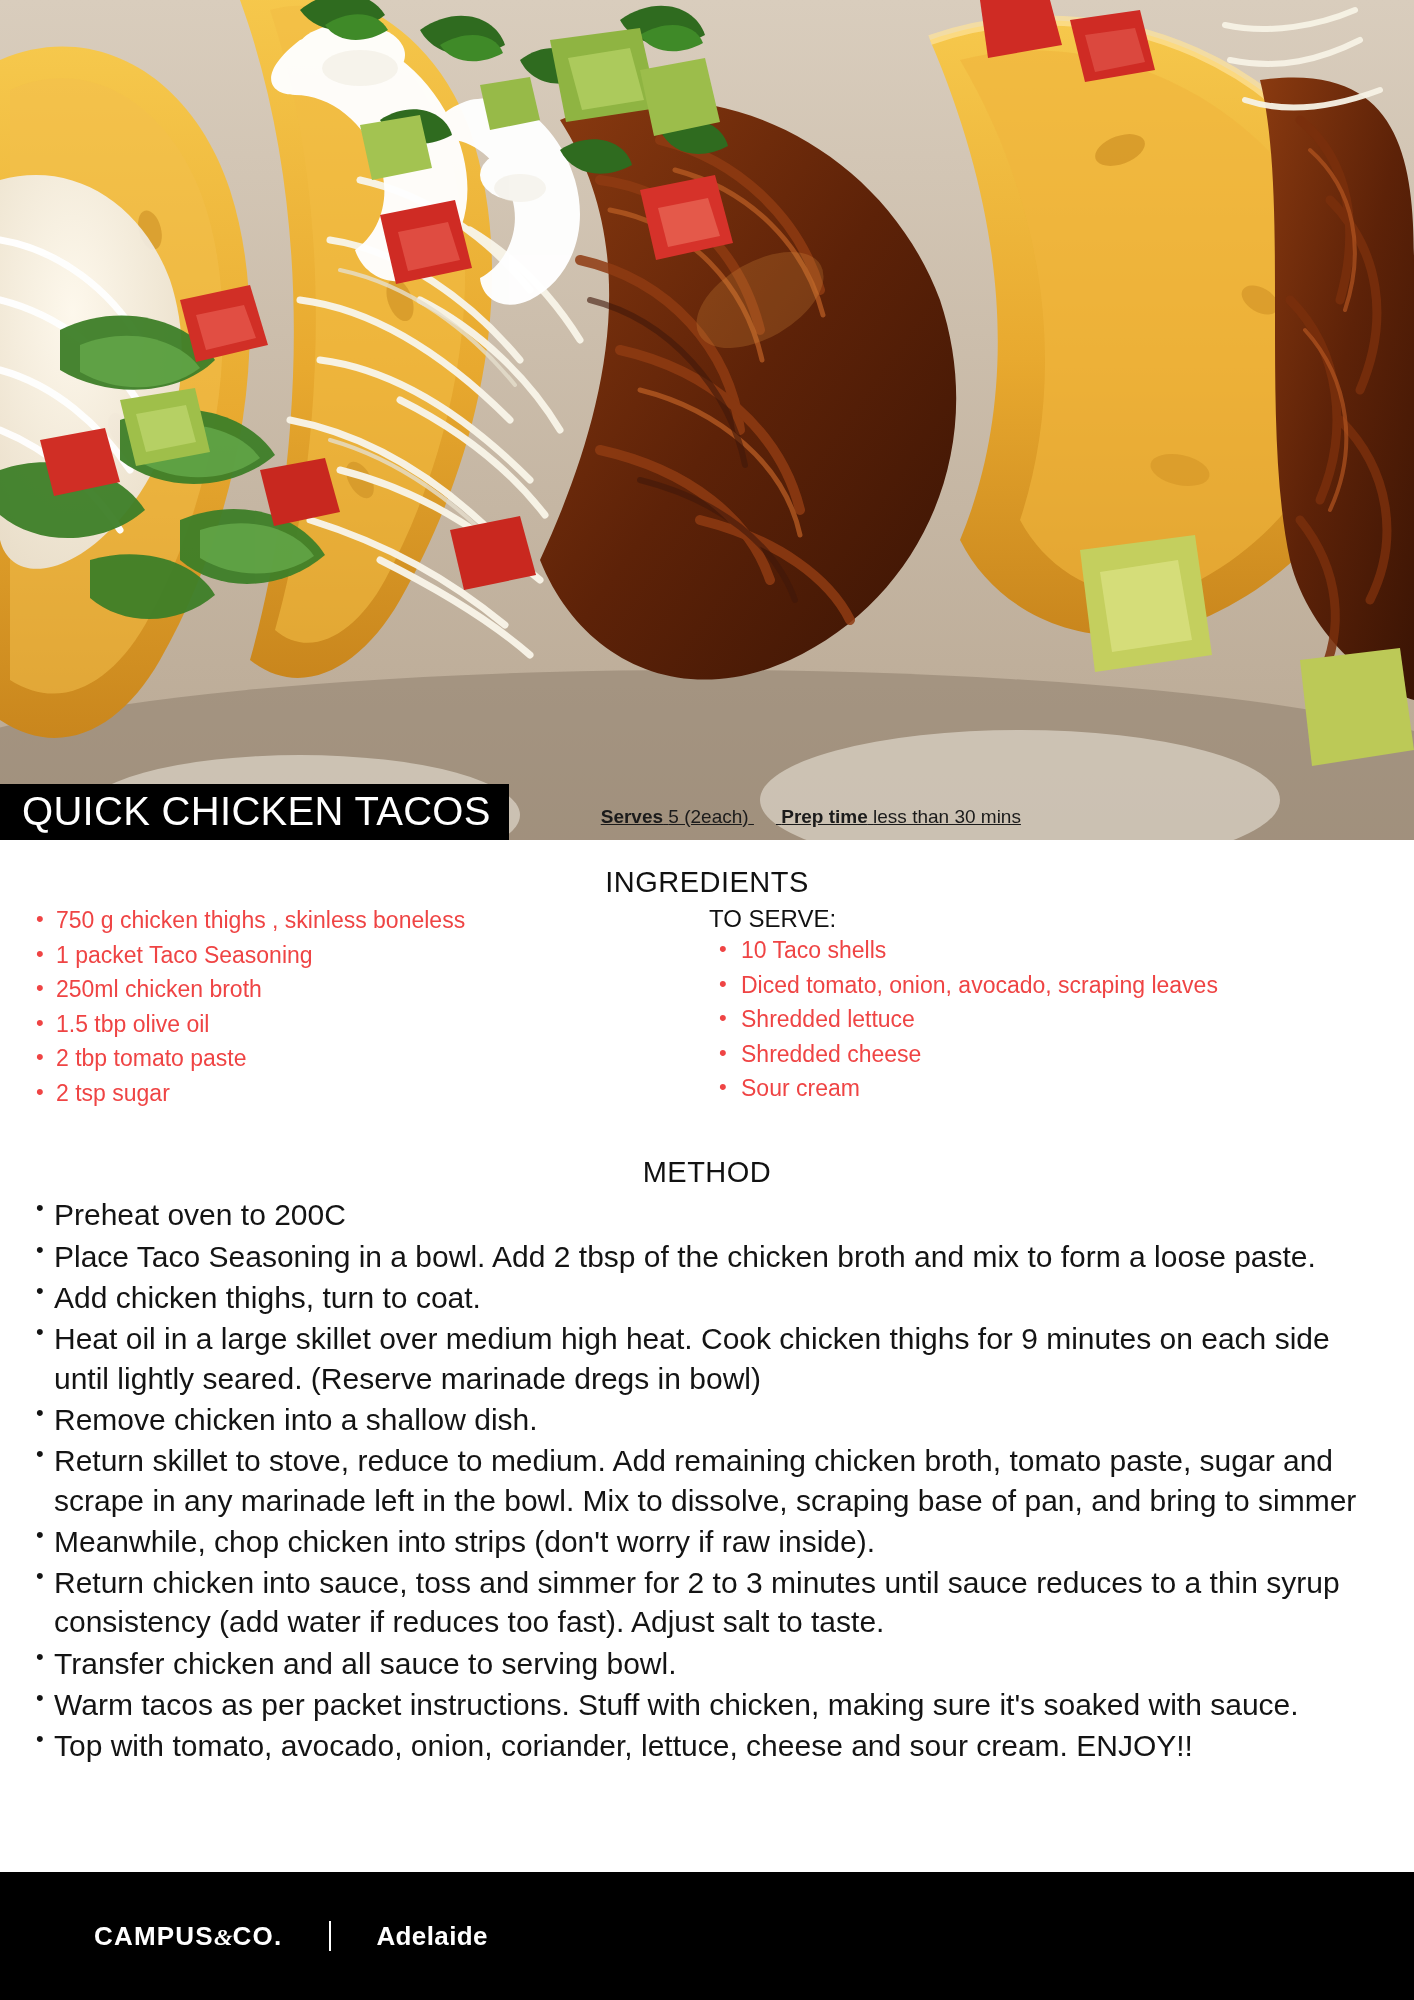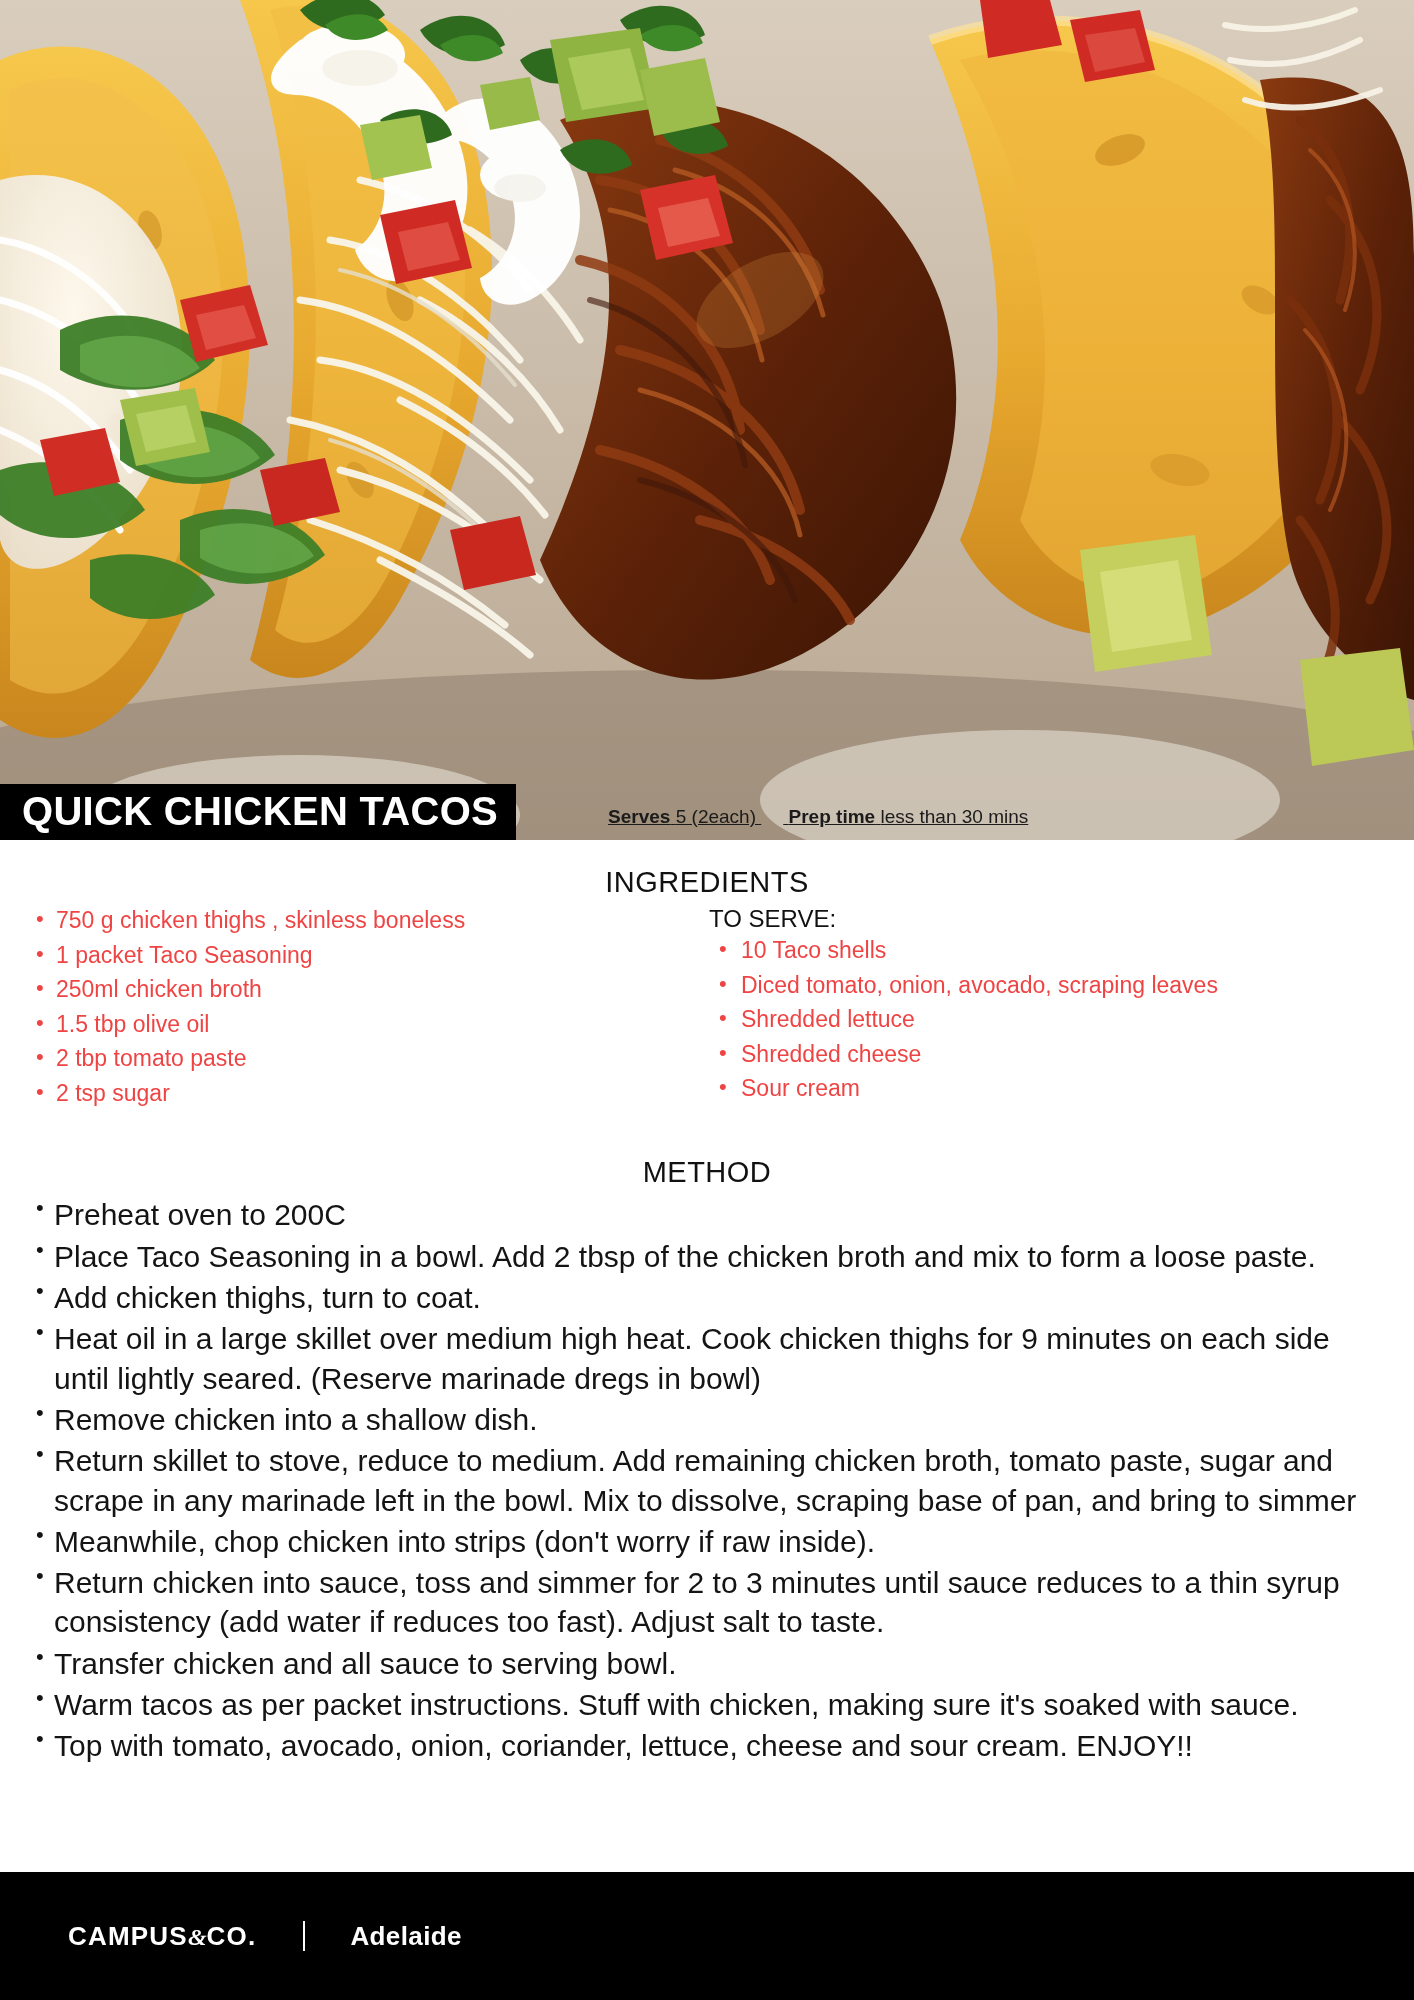--- a/index.html
+++ b/index.html
@@ -38,21 +38,21 @@
     height: 64px;
     margin-top: -64px;
     display: flex;
     align-items: flex-end;
     z-index: 5;
   }
   .title-block {
     background: #000000;
     color: #ffffff;
     font-size: 40px;
-    font-weight: bold;
+    font-weight: normal;
     letter-spacing: 0.3px;
     padding: 6px 18px 8px 22px;
     line-height: 1.05;
     white-space: nowrap;
   }
   .meta {
     padding-left: 92px;
     padding-bottom: 12px;
     font-size: 19px;
     color: #1b1b1b;
@@ -144,21 +144,21 @@
     bottom: 0;
     width: 1414px;
     height: 128px;
     background: #000000;
     display: flex;
     align-items: center;
   }
   .footer-inner {
     display: flex;
     align-items: center;
-    padding-left: 68px;
+    padding-left: 94px;
     color: #ffffff;
     gap: 15px;
   }
   .brand {
     font-size: 26px;
     font-weight: bold;
     letter-spacing: 1.2px;
   }
   .brand .amp {
     font-family: "Liberation Serif", serif;

